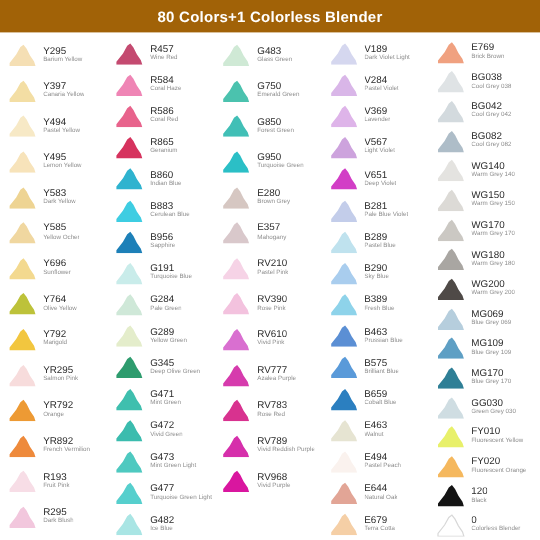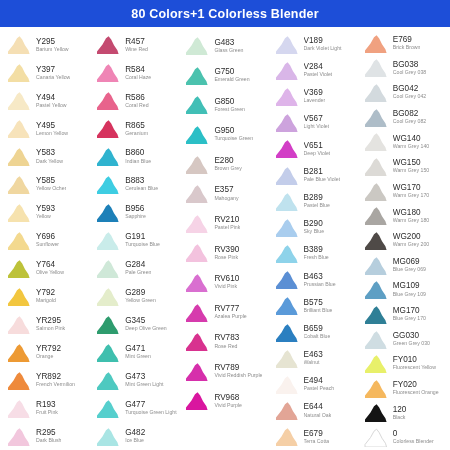--- a/index.html
+++ b/index.html
@@ -73,21 +73,21 @@
   .blender-outline {
     stroke: #d8d8d8;
     stroke-width: 1;
   }
 </style>
 </head>
 <body>
 
 <div id="page">
 
-  <div class="banner" style="background: #1d4ed8;">
+  <div class="banner" style="background: #a16207;">
     <span class="banner-title" style="color: rgb(255, 255, 255);">80 Colors+1 Colorless Blender</span>
   </div>
 
   <div class="grid" id="grid">
       <div class="col">
         <div class="swatch-row">
           <div class="chip">
             <svg viewBox="0 0 27 19" xmlns="http://www.w3.org/2000/svg">
               <path d="M3 19 L3 16.5 L8.5 9.5 L12 3.2 L14.6 1.2 L17.2 4.6 L20 10.2 L23.4 15.2 L24.6 19 Z" fill="#f5dfb4"></path>
             </svg>
@@ -148,31 +148,20 @@
             </svg>
           </div>
           <div class="labels">
             <div class="code">Y585</div>
             <div class="cname">Yellow Ocher</div>
           </div>
         </div>
         <div class="swatch-row">
           <div class="chip">
             <svg viewBox="0 0 27 19" xmlns="http://www.w3.org/2000/svg">
-              <path d="M3 19 L3 16.5 L8.5 9.5 L12 3.2 L14.6 1.2 L17.2 4.6 L20 10.2 L23.4 15.2 L24.6 19 Z" fill="#f6e2ae"></path>
-            </svg>
-          </div>
-          <div class="labels">
-            <div class="code">Y593</div>
-            <div class="cname">Yellow</div>
-          </div>
-        </div>
-        <div class="swatch-row">
-          <div class="chip">
-            <svg viewBox="0 0 27 19" xmlns="http://www.w3.org/2000/svg">
               <path d="M3 19 L3 16.5 L8.5 9.5 L12 3.2 L14.6 1.2 L17.2 4.6 L20 10.2 L23.4 15.2 L24.6 19 Z" fill="#f3d98f"></path>
             </svg>
           </div>
           <div class="labels">
             <div class="code">Y696</div>
             <div class="cname">Sunflower</div>
           </div>
         </div>
         <div class="swatch-row">
           <div class="chip">
@@ -376,20 +365,31 @@
         </div>
         <div class="swatch-row">
           <div class="chip">
             <svg viewBox="0 0 27 19" xmlns="http://www.w3.org/2000/svg">
               <path d="M3 19 L3 16.5 L8.5 9.5 L12 3.2 L14.6 1.2 L17.2 4.6 L20 10.2 L23.4 15.2 L24.6 19 Z" fill="#3fbfae"></path>
             </svg>
           </div>
           <div class="labels">
             <div class="code">G471</div>
             <div class="cname">Mint Green</div>
+          </div>
+        </div>
+        <div class="swatch-row">
+          <div class="chip">
+            <svg viewBox="0 0 27 19" xmlns="http://www.w3.org/2000/svg">
+              <path d="M3 19 L3 16.5 L8.5 9.5 L12 3.2 L14.6 1.2 L17.2 4.6 L20 10.2 L23.4 15.2 L24.6 19 Z" fill="#3bbcae"></path>
+            </svg>
+          </div>
+          <div class="labels">
+            <div class="code">G472</div>
+            <div class="cname">Vivid Green</div>
           </div>
         </div>
         <div class="swatch-row">
           <div class="chip">
             <svg viewBox="0 0 27 19" xmlns="http://www.w3.org/2000/svg">
               <path d="M3 19 L3 16.5 L8.5 9.5 L12 3.2 L14.6 1.2 L17.2 4.6 L20 10.2 L23.4 15.2 L24.6 19 Z" fill="#4ec9c0"></path>
             </svg>
           </div>
           <div class="labels">
             <div class="code">G473</div>

